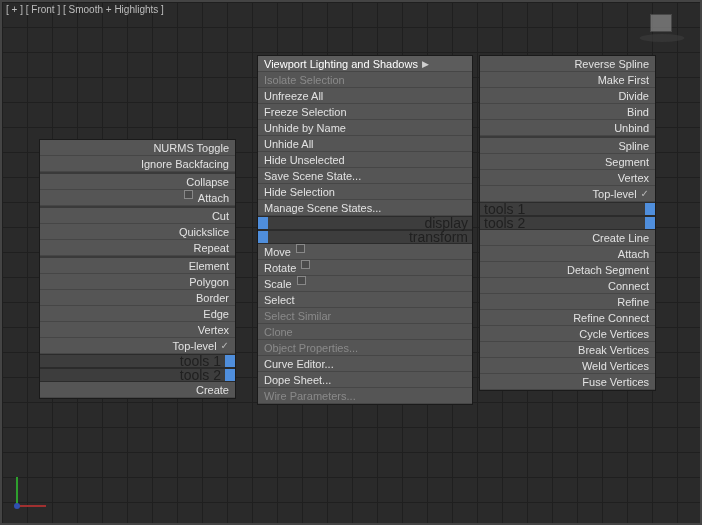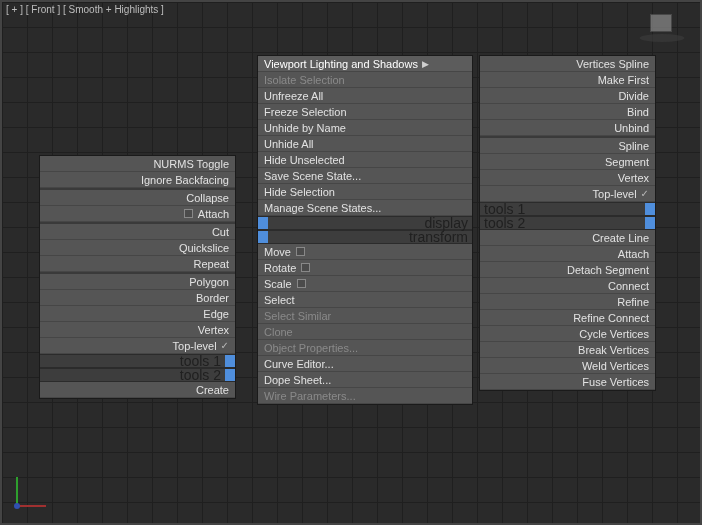--- a/index.html
+++ b/index.html
@@ -59,27 +59,27 @@
   .axis-gizmo .y { position:absolute; left:4px; bottom:4px; width:2px; height:30px; background:#2e9f2e; }
   .axis-gizmo .x { position:absolute; left:4px; bottom:4px; width:30px; height:2px; background:#a03030; }
   .axis-gizmo .z { position:absolute; left:2px; bottom:2px; width:6px; height:6px; background:#3050b0; border-radius:50%; }
 
   .quad {
     position: absolute;
     width: 210px;
     z-index: 5;
     box-shadow: 0 0 0 1px #1a1a1a;
   }
-  .q-left  { left: 40px;  top: 156px; width: 195px; }
+  .q-left  { left: 40px;  top: 140px; width: 195px; }
   .q-mid   { left: 258px; top: 56px;  width: 214px; }
   .q-right { left: 480px; top: 56px;  width: 175px; }
 
   .row {
     display: flex;
-    align-items: center;
+    align-items: flex-start;
     height: 16px;
     line-height: 16px;
     padding: 0 6px;
     background: #555555;
     color: #e2e2e2;
     border-bottom: 1px solid #464646;
     white-space: nowrap;
     cursor: default;
   }
   .row.right   { justify-content: flex-end; text-align: right; }
@@ -148,20 +148,23 @@
       <div class="row right">
         <span>Quickslice</span>
       </div>
       <div class="row right">
         <span>Repeat</span>
       </div>
     </div>
   <div class="sep"></div>
   <div id="left-sub">
       <div class="row right">
+        <span>Element</span>
+      </div>
+      <div class="row right">
         <span>Polygon</span>
       </div>
       <div class="row right">
         <span>Border</span>
       </div>
       <div class="row right">
         <span>Edge</span>
       </div>
       <div class="row right">
         <span>Vertex</span>
@@ -261,21 +264,21 @@
       </div>
       <div class="row left disabled">
         <span>Wire Parameters...</span>
       </div>
     </div>
 </div>
 
 <div class="quad q-right">
   <div id="right-g1">
       <div class="row right">
-        <span>Vertices Spline</span>
+        <span>Reverse Spline</span>
       </div>
       <div class="row right">
         <span>Make First</span>
       </div>
       <div class="row right">
         <span>Divide</span>
       </div>
       <div class="row right">
         <span>Bind</span>
       </div>

